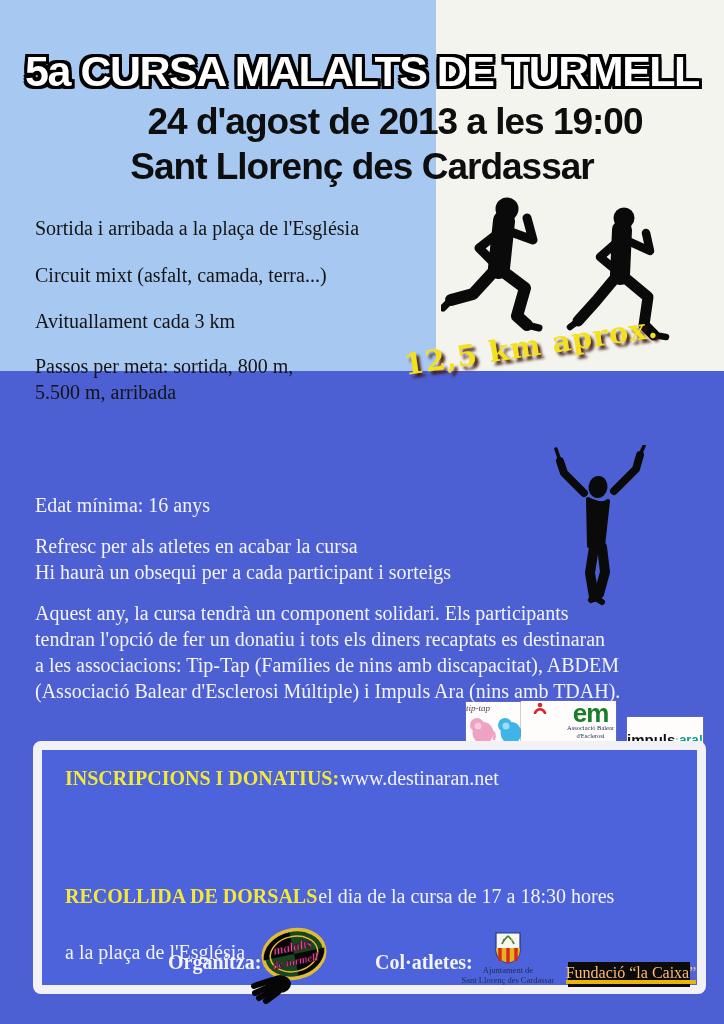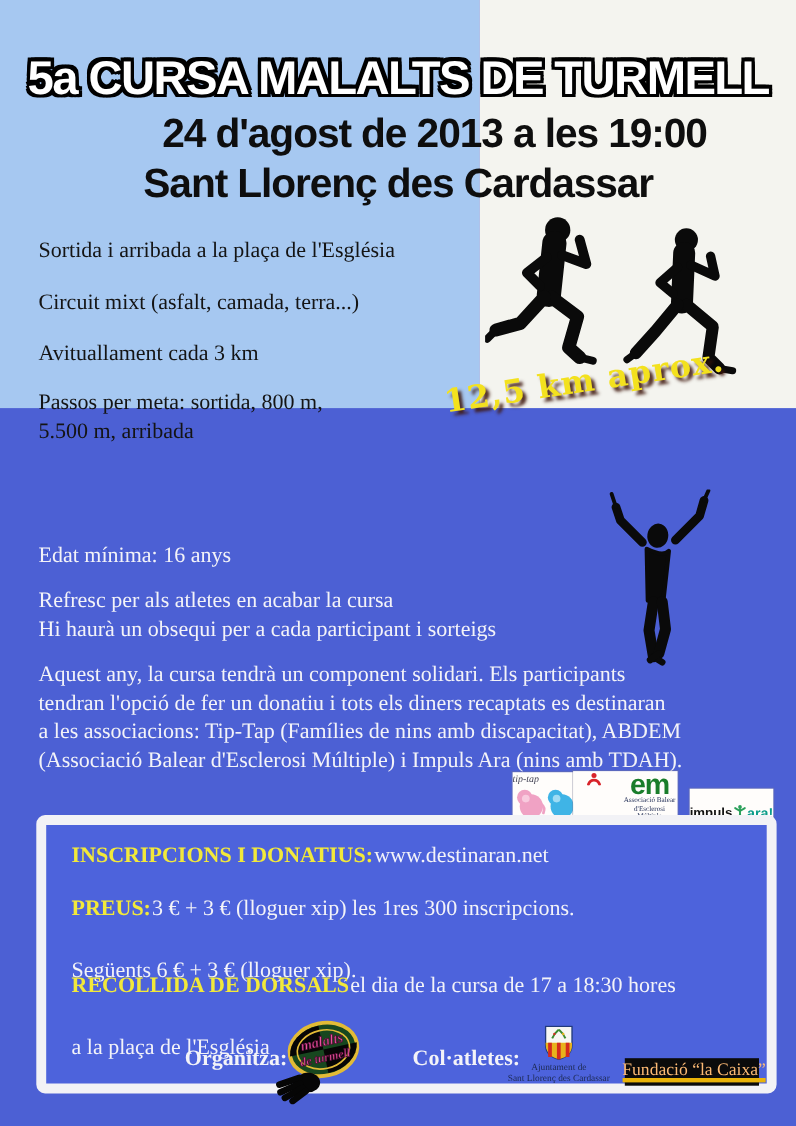--- a/index.html
+++ b/index.html
@@ -60,21 +60,21 @@
   .tiptap{left:466px;top:702px;width:68px;height:46px;text-align:left;}
   .tt-script{font-style:italic;font-size:9px;line-height:10px;color:#445;margin-top:1px;}
   .abdem{left:521px;top:701px;width:51px;height:55px;text-align:center;padding-left:44px;}
   .abdem-em{
     font-family:"Liberation Sans", sans-serif;font-weight:bold;font-size:26px;line-height:22px;
     letter-spacing:-1px;color:#1a7d2a;margin-top:1px;
   }
   .abdem-fig{position:absolute;left:12px;top:1px;}
   .abdem-sub{font-size:6.5px;line-height:7.5px;color:#1d2a52;}
   .impuls{left:627px;top:717px;width:76px;height:44px;display:flex;align-items:center;justify-content:center;gap:1px;}
-  .impuls .imp{font-family:"Liberation Sans", sans-serif;font-weight:bold;font-size:12px;color:#111;}
+  .impuls .imp{font-family:"Liberation Sans", sans-serif;font-weight:bold;font-size:15px;color:#111;}
   .impuls .ara{font-family:"Liberation Sans", sans-serif;font-weight:bold;font-size:13px;color:#0c9c8a;}
 
   
   .regbox{
     position:absolute;left:33px;top:741px;width:673px;height:253px;box-sizing:border-box;
     border:9px solid #f2f2f6;border-radius:8px;background:#4d63dc;
   }
   .regbox p{position:absolute;margin:0;font-size:20px;line-height:28px;color:#f3f3f8;white-space:pre-line;}
   .lbl{color:#f2e93a;font-weight:bold;margin-right:1px;}
   .r-insc{left:23px;top:14px;}
@@ -199,22 +199,20 @@
         <path d="M6.5 11 L2.5 16.5"></path>
         <path d="M6.5 11 L10.5 16.5"></path>
       </g>
     </svg>
     <span class="ara">ara!</span>
   </div>
 
   <div class="regbox">
     <p class="r-insc"><span class="lbl">INSCRIPCIONS I DONATIUS:</span><span>www.destinaran.net</span></p>
 
-    <p class="r-preus"><span class="lbl">PREUS:</span><span>3 € + 3 € (lloguer xip) les 1res 300 inscripcions.</span><br>
-    <span>Següents 6 € + 3 € (lloguer xip).</span></p>
 
     <p class="r-dorsals"><span class="lbl">RECOLLIDA DE DORSALS</span><span>el dia de la cursa de 17 a 18:30 hores</span><br>
     <span>a la plaça de l'Església</span></p>
 
     <p class="sp-label sp-org">Organitza:</p>
 
     <svg class="malalts-logo" width="86" height="78" viewBox="0 0 86 78">
       <g transform="rotate(-12 48 28)">
         <ellipse cx="48" cy="28" rx="31" ry="24" fill="#17471f" stroke="#e2bb36" stroke-width="3.5"></ellipse>
         <path d="M48 6 A31 24 0 0 0 17 28 L48 28 Z" fill="#060606"></path>

